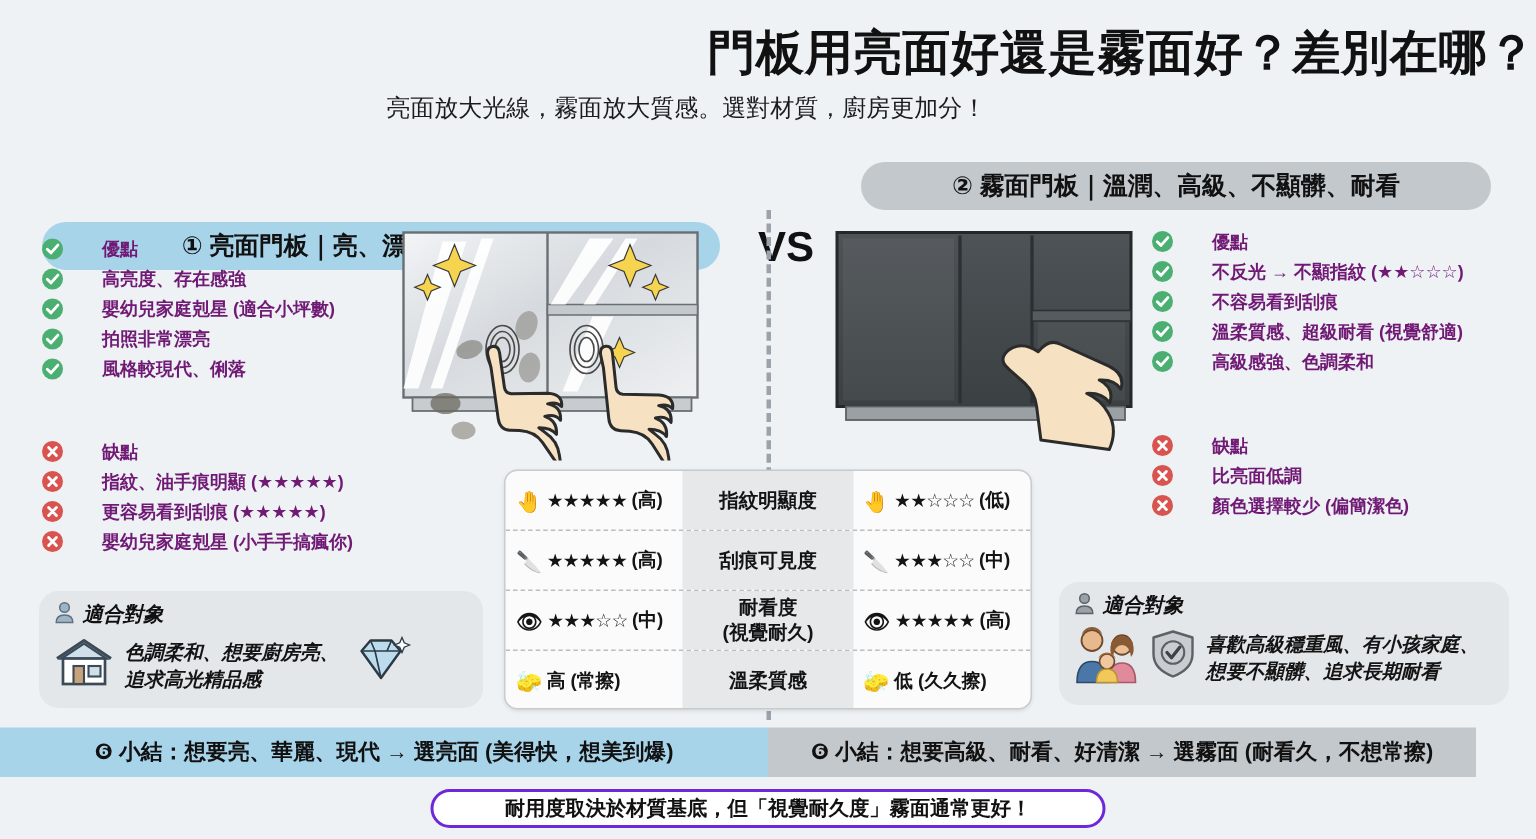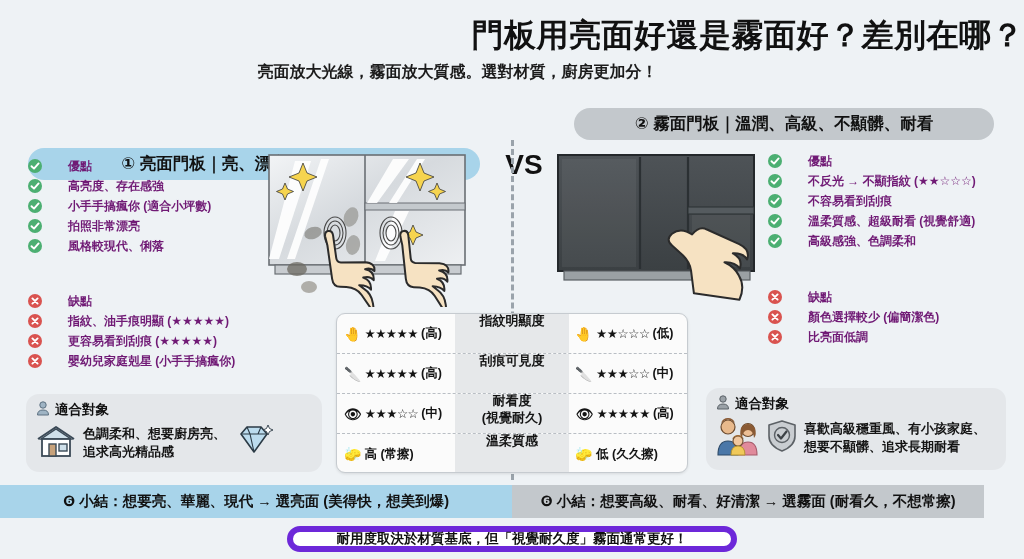--- a/index.html
+++ b/index.html
@@ -14,21 +14,21 @@
   
   .title {
     position: absolute; left: 0; top: 14px; width: 1024px;
     text-align: right;
     font-size: 32px; font-weight: bold; color: #111;
     letter-spacing: 0.5px;
     white-space: nowrap;
   }
   .subtitle {
     position: absolute; left: 0; top: 62px; width: 915px;
-    text-align: center; font-size: 16px; font-weight: bold; color: #1b1b1b;
+    text-align: center; font-size: 16px; font-weight: normal; color: #1b1b1b;
     white-space: nowrap;
   }
 
   
   .banner {
     position: absolute; height: 32px; border-radius: 16px;
     display: flex; align-items: center; justify-content: center;
     font-size: 16.5px; font-weight: bold; color: #111;
     white-space: nowrap;
   }
@@ -66,20 +66,21 @@
     position: relative; margin-top: 2px;
   }
   .mark.ok  { background: #4caf72; }
   .mark.bad { background: #d9534f; }
   .mark svg { position: absolute; left: 0; top: 0; }
 
   
   .aud {
     position: absolute; background: #e4e7ea; border-radius: 13px;
     padding: 7px 10px 8px 10px;
+    font-style: italic;
   }
   .aud-left  { left: 26px;  top: 394px; width: 296px; height: 78px; }
   .aud-right { left: 706px; top: 388px; width: 300px; height: 82px; }
   .aud-head {
     display: flex; align-items: center; gap: 5px;
     font-size: 13.5px; font-weight: bold; color: #111; margin-bottom: 3px;
   }
   .aud-body { display: flex; align-items: center; gap: 7px; }
   .aud-text {
     font-size: 13px; font-weight: bold; color: #141414; line-height: 18px;
@@ -98,39 +99,39 @@
     border-bottom: 1px dashed #b9bec4;
   }
   .trow:last-child { border-bottom: none; }
   .tcell {
     display: flex; align-items: center; gap: 3px;
     font-size: 12.5px; font-weight: bold; color: #141414;
     white-space: nowrap;
   }
   .tcell.left  { width: 125px; padding-left: 7px; }
   .tcell.mid   {
-    width: 120px; background: #e6e8ea; justify-content: flex-start;
+    width: 120px; background: #e6e8ea; justify-content: center;
     text-align: center; line-height: 14px; font-size: 13px;
     flex-direction: column;
   }
   .tcell.right { width: 125px; padding-left: 7px; }
   .stars { letter-spacing: -0.5px; font-size: 12.5px; }
   .ticon { font-size: 14px; line-height: 1; }
 
   
   .sumbar {
     position: absolute; top: 485px; height: 33px;
     display: flex; align-items: center; justify-content: center;
     font-size: 14.5px; font-weight: bold; color: #111; white-space: nowrap;
   }
   .sum-left  { left: 0;    width: 512px; background: #a8d4ea; }
   .sum-right { left: 512px;width: 472px; background: #c3c8cc; }
   .footnote {
     position: absolute; left: 287px; top: 526px; width: 450px; height: 26px;
-    background: #ffffff; border: 6px solid #6d28d9; border-radius: 13px;
+    background: #ffffff; border: 2px solid #6d28d9; border-radius: 13px;
     display: flex; align-items: center; justify-content: center;
     font-size: 13.5px; font-weight: bold; color: #111; white-space: nowrap;
   }
 
   
   .illus { position: absolute; }
   .illus-left  { left: 265px; top: 145px; width: 232px; height: 162px; }
   .illus-right { left: 528px; top: 145px; width: 234px; height: 162px; }
 </style>
 </head>
@@ -166,21 +167,21 @@
           </svg>
       </span>
       <span class="txt">高亮度、存在感強</span>
     </div>
     <div class="bullet">
       <span class="mark ok">
         <svg width="14" height="14" viewBox="0 0 14 14">
             <path d="M3.5 7.2 L6 9.6 L10.6 4.4" stroke="#fff" stroke-width="1.9" fill="none" stroke-linecap="round" stroke-linejoin="round"></path>
           </svg>
       </span>
-      <span class="txt">小手手搞瘋你 (適合小坪數)</span>
+      <span class="txt">嬰幼兒家庭剋星 (適合小坪數)</span>
     </div>
     <div class="bullet">
       <span class="mark ok">
         <svg width="14" height="14" viewBox="0 0 14 14">
             <path d="M3.5 7.2 L6 9.6 L10.6 4.4" stroke="#fff" stroke-width="1.9" fill="none" stroke-linecap="round" stroke-linejoin="round"></path>
           </svg>
       </span>
       <span class="txt">拍照非常漂亮</span>
     </div>
     <div class="bullet">
@@ -279,29 +280,29 @@
           </svg>
       </span>
       <span class="txt">缺點</span>
     </div>
     <div class="bullet">
       <span class="mark bad">
         <svg width="14" height="14" viewBox="0 0 14 14">
             <path d="M4.4 4.4 L9.6 9.6 M9.6 4.4 L4.4 9.6" stroke="#fff" stroke-width="1.9" stroke-linecap="round"></path>
           </svg>
       </span>
+      <span class="txt">比亮面低調</span>
+    </div>
+    <div class="bullet">
+      <span class="mark bad">
+        <svg width="14" height="14" viewBox="0 0 14 14">
+            <path d="M4.4 4.4 L9.6 9.6 M9.6 4.4 L4.4 9.6" stroke="#fff" stroke-width="1.9" stroke-linecap="round"></path>
+          </svg>
+      </span>
       <span class="txt">顏色選擇較少 (偏簡潔色)</span>
-    </div>
-    <div class="bullet">
-      <span class="mark bad">
-        <svg width="14" height="14" viewBox="0 0 14 14">
-            <path d="M4.4 4.4 L9.6 9.6 M9.6 4.4 L4.4 9.6" stroke="#fff" stroke-width="1.9" stroke-linecap="round"></path>
-          </svg>
-      </span>
-      <span class="txt">比亮面低調</span>
     </div>
   </div>
 
   <div class="illus illus-left">
     <svg width="232" height="162" viewBox="0 0 232 162">
       <defs>
         <linearGradient id="gl" x1="0" y1="0" x2="1" y2="1">
           <stop offset="0%" stop-color="#f2f4f6"></stop>
             <stop offset="45%" stop-color="#d6dade"></stop>
           <stop offset="100%" stop-color="#eef0f2"></stop>

